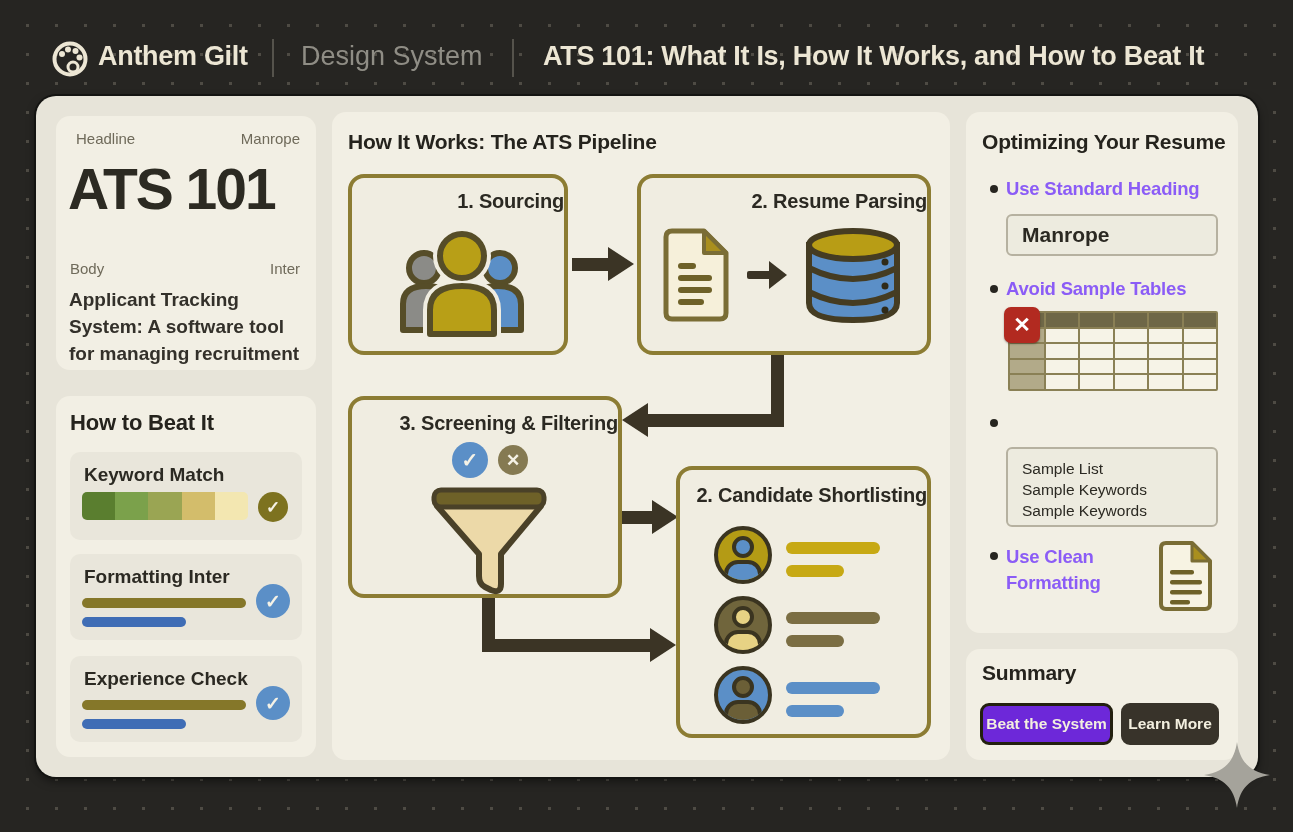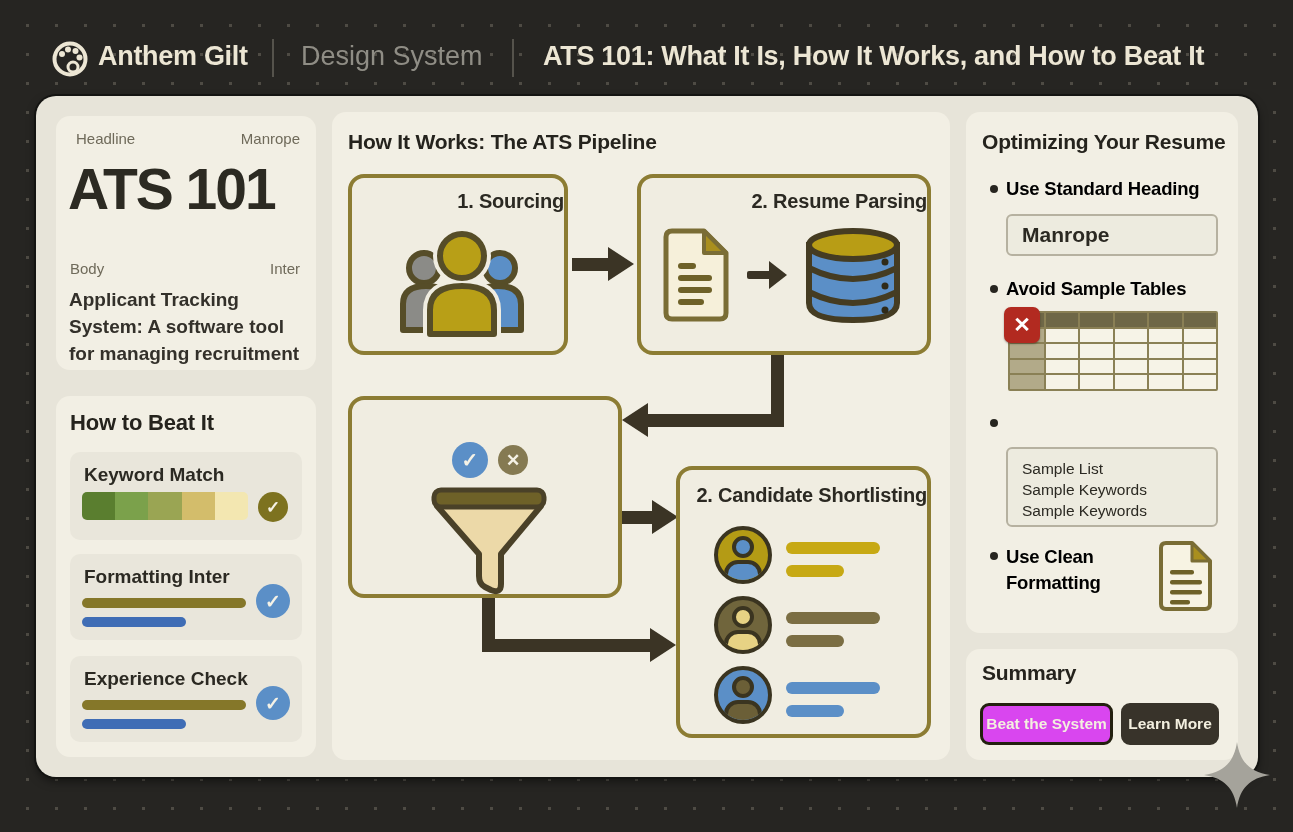--- a/index.html
+++ b/index.html
@@ -57,41 +57,41 @@
   
   .avatar { position:absolute; width:58px; height:58px; border-radius:50%;
             border:4px solid #3a3420; overflow:hidden; }
   .avatar .head { position:absolute; left:50%; transform:translateX(-50%); top:6px; width:22px;
                   height:22px; border-radius:50%; border:4px solid #3a3420; }
   .avatar .torso { position:absolute; left:50%; transform:translateX(-50%); bottom:-6px; width:38px;
                    height:26px; border-radius:14px 14px 0 0; border:4px solid #3a3420; }
   .cand-line { position:absolute; height:12px; border-radius:6px; }
 
   
-  .bullet-label { position:absolute; font-size:18.5px; font-weight:600; color:#000000; letter-spacing:-0.2px; }
+  .bullet-label { position:absolute; font-size:18.5px; font-weight:600; color:#8b5cf6; letter-spacing:-0.2px; }
   .bullet-dot { position:absolute; width:8px; height:8px; border-radius:50%; background:#27251f; }
   .sample-box { position:absolute; background:#edebdf; border:2px solid #b6b1a0; border-radius:6px; }
   .font-box-text { font-size:21px; font-weight:600; color:#2b2922; }
   .kw-list { padding:9px 14px; font-size:15.5px; font-weight:500; color:#2b2922; line-height:21px; }
 
   
   .bad-table { position:absolute; display:grid; grid-template-columns:34px repeat(5,1fr);
                grid-auto-rows:1fr; border:2px solid #8a8055; background:#8a8055; gap:2px;
                border-radius:2px; }
   .bad-table .t-cell    { background:#f6f3e7; }
   .bad-table .t-head    { background:#6e6747; }
   .bad-table .t-rowhead { background:#b2aa89; }
   .red-badge { position:absolute; width:36px; height:36px; background:#b22a20; border-radius:7px;
                display:flex; align-items:center; justify-content:center; color:#fff;
                font-size:21px; font-weight:700; box-shadow:0 1px 2px rgba(0,0,0,.35); }
 
   
   .btn { position:absolute; height:42px; border-radius:9px; display:flex; align-items:center;
          justify-content:center; font-size:15.5px; font-weight:700; color:#f3efdf; cursor:pointer; }
-  .btn-primary   { background:#d946ef; border:3px solid #23200f; }
+  .btn-primary   { background:#6d28d9; border:3px solid #23200f; }
   .btn-secondary { background:#38332a; border:3px solid #38332a; }
 </style>
 </head>
 <body>
 
 <div id="stage">
 
   <div class="abs" style="left:50px; top:39px; width:40px; height:40px;">
     <svg width="40" height="40" viewBox="0 0 40 40">
       <circle cx="20" cy="20" r="15.5" fill="none" stroke="#ece6d4" stroke-width="4"></circle>
@@ -224,20 +224,21 @@
           <ellipse cx="53" cy="21" rx="44" ry="14" fill="#b89d15" stroke="#453c22" stroke-width="6"></ellipse>
           <circle cx="85" cy="38" r="3.5" fill="#2f2a18"></circle>
           <circle cx="85" cy="62" r="3.5" fill="#2f2a18"></circle>
           <circle cx="85" cy="86" r="3.5" fill="#2f2a18"></circle>
         </svg>
       </span>
     </div>
   </div>
 
   <div class="pipe-box" style="left:348px; top:396px; width:274px; height:202px;">
+    <div class="pipe-label" style="top:12px;">3. Screening &amp; Filtering</div>
     <div class="check-circle blue" style="left:100px; top:42px; width:36px; height:36px; font-size:20px;">
         <span>✓</span>
       </div>
     <div class="check-circle xolive" style="left:146px; top:45px; width:30px; height:30px; font-size:17px;">
         <span>✕</span>
       </div>
     <div class="abs" style="left:75px; top:84px;">
       <svg width="124" height="118" viewBox="0 0 124 118">
         <path d="M10 22 L114 22 L74 70 L74 100 Q74 110 64 106 L58 103 Q52 100 52 92 L52 70 Z" fill="#ecd9a8" stroke="#4a4128" stroke-width="6" stroke-linejoin="round"></path>
         <rect x="7" y="6" width="110" height="17" rx="7" fill="#6e6128" stroke="#4a4128" stroke-width="5"></rect>

